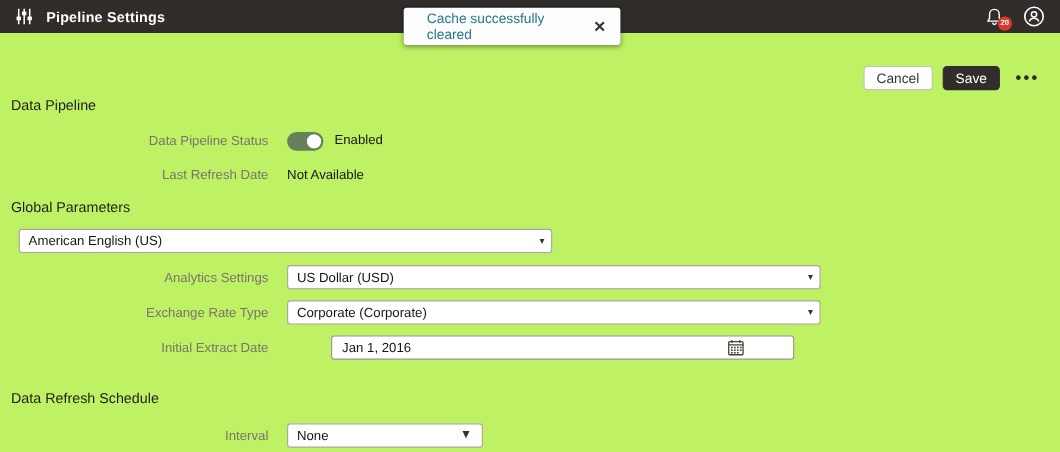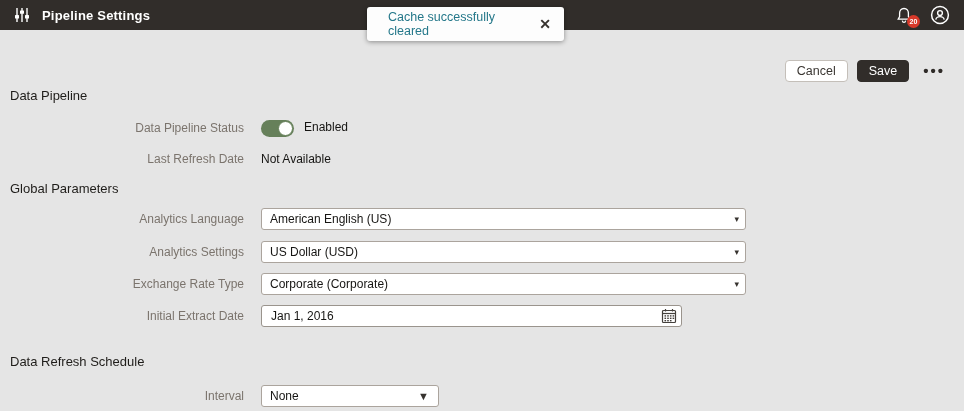--- a/index.html
+++ b/index.html
@@ -1,17 +1,17 @@
 <!DOCTYPE html>
 <html><head>
 <meta charset="utf-8">
 <style>
   * { margin:0; padding:0; box-sizing:border-box; }
   html,body { width:964px; height:411px; background:#ffffff; font-family:"Liberation Sans", sans-serif; overflow:hidden; }
-  .app { position:relative; width:964px; height:411px; background:#e5e5e5; }
+  .app { position:relative; width:964px; height:411px; background:#bef264; }
 
   
   .topbar { position:absolute; top:0; left:0; width:964px; height:30px; background:#312d2a;
             display:flex; align-items:center; justify-content:space-between; padding:0 14px; z-index:1; }
   .topbar-left { display:flex; align-items:center; gap:12px; }
   .topbar-title { color:#ffffff; font-size:13px; font-weight:bold; letter-spacing:.2px; }
   .topbar-right { display:flex; align-items:center; gap:18px; }
   .icon-btn { position:relative; display:inline-flex; align-items:center; justify-content:center; cursor:pointer; }
   .badge { position:absolute; right:-8px; bottom:-4px; min-width:13px; height:13px; border-radius:7px;
            background:#d8392a; color:#ffffff; font-size:7px; font-weight:bold; line-height:13px;
@@ -48,21 +48,21 @@
   
   .combo { position:relative; height:22px; border:1px solid #aba49d; border-radius:3px; background:#ffffff;
            display:flex; align-items:center; padding:0 20px 0 8px; cursor:pointer; }
   .combo-text { color:#161513; font-size:12px; white-space:nowrap; }
   .combo-arrow { position:absolute; right:6px; top:50%; transform:translateY(-54%); color:#36322e; font-size:9px; }
   .combo-arrow.big { font-size:11px; right:9px; }
   .w-wide { width:485px; }
   .w-small { width:178px; }
   .date-wrap { position:relative; width:421px; }
   .date-input { width:421px; height:22px; border:1px solid #9a948d; border-radius:3px; padding:0 28px 0 9px;
-                font-size:12px; color:#161513; font-family:"Liberation Sans", sans-serif; }
+                font-size:12px; color:#161513; font-family:"Liberation Sans", sans-serif;margin-left:40px; }
   .cal-btn { position:absolute; right:5px; top:3px; cursor:pointer; display:inline-flex; }
 </style>
 </head>
 <body>
 
 <div class="app">
 
   <header class="topbar">
     <div class="topbar-left">
       <span class="icon-btn">
@@ -125,21 +125,20 @@
   <div class="row" style="top:150px; height:18px">
     <div class="row-label">Last Refresh Date</div>
     <div class="row-ctl">
       <span class="row-value">Not Available</span>
     </div>
   </div>
 
   <div class="section-title" style="top:181px">Global Parameters</div>
 
   <div class="row" style="top:208px">
-    <div class="row-label">Analytics Language</div>
     <div class="row-ctl">
       <div class="combo w-wide">
         <span class="combo-text">American English (US)</span>
         <span class="combo-arrow">▾</span>
       </div>
     </div>
   </div>
 
   <div class="row" style="top:241px">
     <div class="row-label">Analytics Settings</div>

